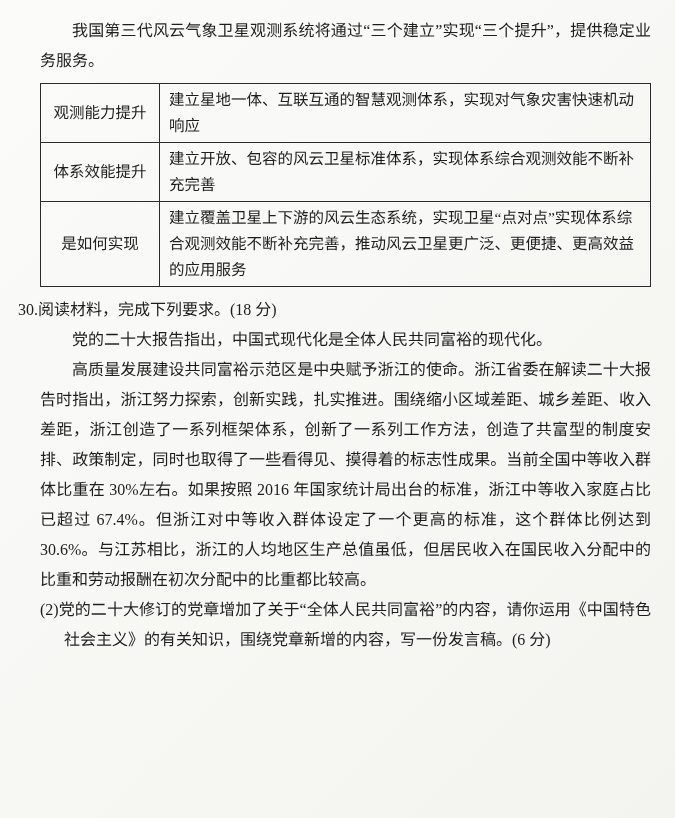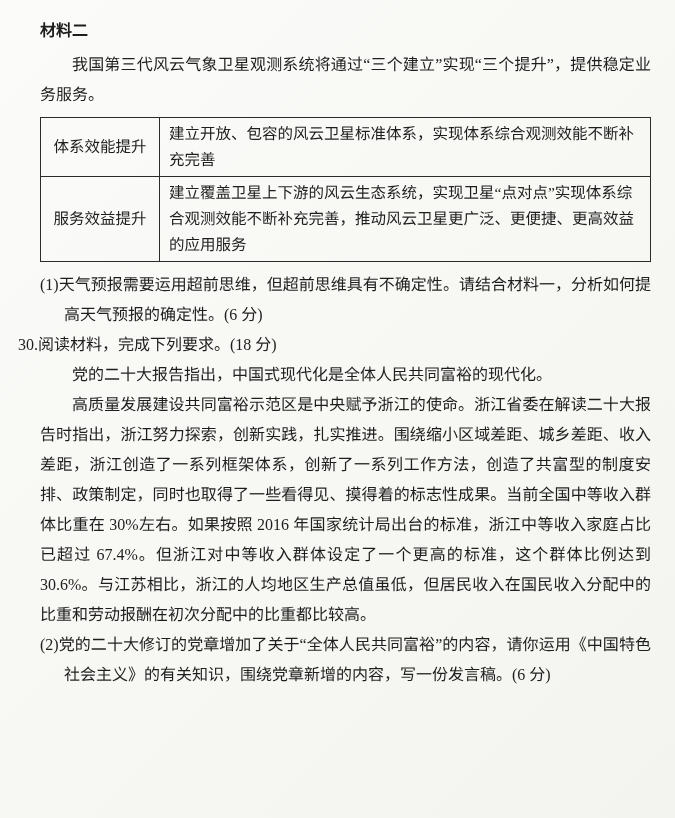--- a/index.html
+++ b/index.html
@@ -50,38 +50,40 @@
     width: 100px;
     text-align: center;
     white-space: nowrap;
   }
 </style>
 </head>
 <body>
 
 <div class="page">
 
-  <p class="heading">材料二</p>
 
   <p class="indent">我国第三代风云气象卫星观测系统将通过“三个建立”实现“三个提升”，提供稳定业务服务。</p>
 
   <table class="info-table">
     <tbody>
       <tr>
+        <td class="row-label">观测能力提升</td>
+        <td class="row-content">建立星地一体、互联互通的智慧观测体系，实现对气象灾害快速机动响应</td>
+      </tr>
+      <tr>
         <td class="row-label">体系效能提升</td>
         <td class="row-content">建立开放、包容的风云卫星标准体系，实现体系综合观测效能不断补充完善</td>
       </tr>
       <tr>
-        <td class="row-label">服务效益提升</td>
+        <td class="row-label">是如何实现</td>
         <td class="row-content">建立覆盖卫星上下游的风云生态系统，实现卫星“点对点”实现体系综合观测效能不断补充完善，推动风云卫星更广泛、更便捷、更高效益的应用服务</td>
       </tr>
     </tbody>
   </table>
 
-  <p class="hang">(1)天气预报需要运用超前思维，但超前思维具有不确定性。请结合材料一，分析如何提高天气预报的确定性。(6 分)</p>
 
 
   <p class="stem">30.阅读材料，完成下列要求。(18 分)</p>
 
   <p class="indent">党的二十大报告指出，中国式现代化是全体人民共同富裕的现代化。</p>
 
   <p class="indent">高质量发展建设共同富裕示范区是中央赋予浙江的使命。浙江省委在解读二十大报告时指出，浙江努力探索，创新实践，扎实推进。围绕缩小区域差距、城乡差距、收入差距，浙江创造了一系列框架体系，创新了一系列工作方法，创造了共富型的制度安排、政策制定，同时也取得了一些看得见、摸得着的标志性成果。当前全国中等收入群体比重在 30%左右。如果按照 2016 年国家统计局出台的标准，浙江中等收入家庭占比已超过 67.4%。但浙江对中等收入群体设定了一个更高的标准，这个群体比例达到 30.6%。与江苏相比，浙江的人均地区生产总值虽低，但居民收入在国民收入分配中的比重和劳动报酬在初次分配中的比重都比较高。</p>
 
 
   <p class="hang">(2)党的二十大修订的党章增加了关于“全体人民共同富裕”的内容，请你运用《中国特色社会主义》的有关知识，围绕党章新增的内容，写一份发言稿。(6 分)</p>

